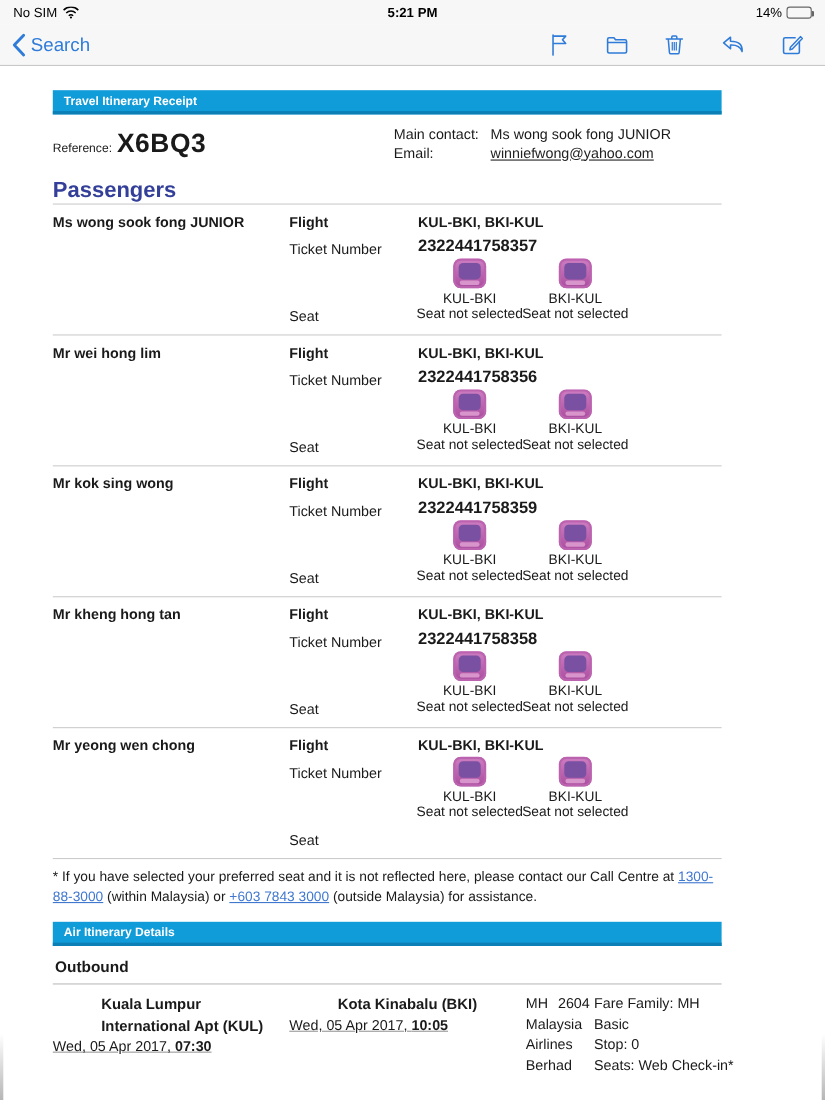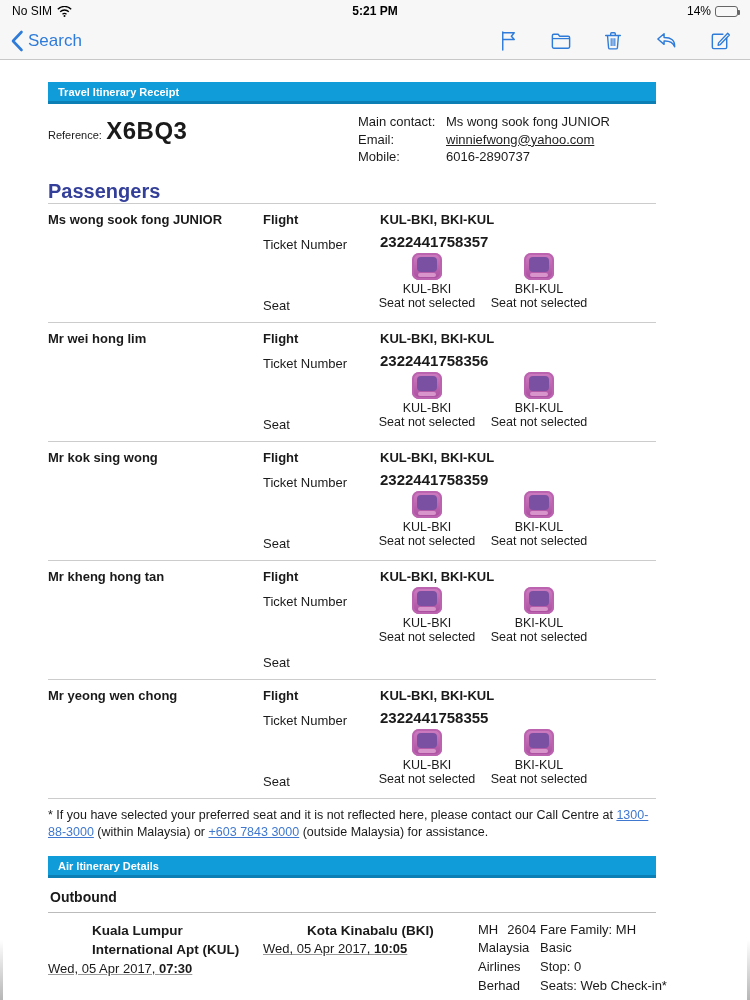--- a/index.html
+++ b/index.html
@@ -43,21 +43,21 @@
 
   .p-row { display:grid; grid-template-columns:215px 117px 1fr; padding:8px 0 9px;
     border-top:1px solid #ccc; font-size:13px; }
   .p-row:first-of-type { margin-top:8px; }
   .p-name { font-weight:bold; }
   .lbl-flight { font-weight:bold; }
   .lbl-ticket { margin-top:10px; }
   .lbl-seat { margin-top:46px; }
   .v-flight { font-weight:bold; }
   .v-ticket { font-weight:bold; font-size:15px; margin-top:6px; }
-  .seats { display:flex; gap:18px; margin-top:3px; }
+  .seats { display:flex; gap:2px; margin-top:3px; }
   .seat-widget { width:94px; display:flex; flex-direction:column; align-items:center; }
   .seat-icon { width:30px; height:27px; border-radius:7px;
     background:linear-gradient(180deg,#cf7ec2,#a94d9e); position:relative;
     box-shadow:inset 0 0 0 2px #bc63b0; }
   .seat-icon .inner { position:absolute; left:5px; right:5px; top:4px; bottom:8px;
     background:#7a50a2; border-radius:4px; }
   .seat-icon .bottom { position:absolute; left:6px; right:6px; bottom:3px; height:4px;
     background:#d795cb; border-radius:2px; }
   .seat-route { margin-top:2px; font-size:12.5px; white-space:nowrap; }
   .seat-status { font-size:12.5px; white-space:nowrap; }
@@ -147,24 +147,20 @@
       </div>
       <div class="contact">
         <div class="contact-row">
           <span class="c-label">Main contact:</span>
           <span class="c-value">Ms wong sook fong JUNIOR</span>
         </div>
         <div class="contact-row">
           <span class="c-label">Email:</span>
           <span class="c-value link">winniefwong@yahoo.com</span>
         </div>
-        <div class="contact-row">
-          <span class="c-label">Mobile:</span>
-          <span class="c-value">6016-2890737</span>
-        </div>
       </div>
     </div>
 
     <div class="passengers-heading">Passengers</div>
 
     <div class="p-row">
       <div class="p-name">Ms wong sook fong JUNIOR</div>
       <div>
         <div class="lbl-flight">Flight</div>
         <div class="lbl-ticket">Ticket Number</div>
@@ -258,20 +254,21 @@
 
     <div class="p-row">
       <div class="p-name">Mr kheng hong tan</div>
       <div>
         <div class="lbl-flight">Flight</div>
         <div class="lbl-ticket">Ticket Number</div>
         <div class="lbl-seat">Seat</div>
       </div>
       <div>
         <div class="v-flight">KUL-BKI, BKI-KUL</div>
+        <div class="v-ticket">2322441758358</div>
         <div class="seats">
           <div class="seat-widget">
             <div class="seat-icon">
                 <div class="inner"></div>
                 <div class="bottom"></div>
               </div>
             <div class="seat-route">KUL-BKI</div>
             <div class="seat-status">Seat not selected</div>
           </div>
           <div class="seat-widget">
@@ -288,21 +285,20 @@
 
     <div class="p-row">
       <div class="p-name">Mr yeong wen chong</div>
       <div>
         <div class="lbl-flight">Flight</div>
         <div class="lbl-ticket">Ticket Number</div>
         <div class="lbl-seat">Seat</div>
       </div>
       <div>
         <div class="v-flight">KUL-BKI, BKI-KUL</div>
-        <div class="v-ticket">2322441758355</div>
         <div class="seats">
           <div class="seat-widget">
             <div class="seat-icon">
                 <div class="inner"></div>
                 <div class="bottom"></div>
               </div>
             <div class="seat-route">KUL-BKI</div>
             <div class="seat-status">Seat not selected</div>
           </div>
           <div class="seat-widget">

